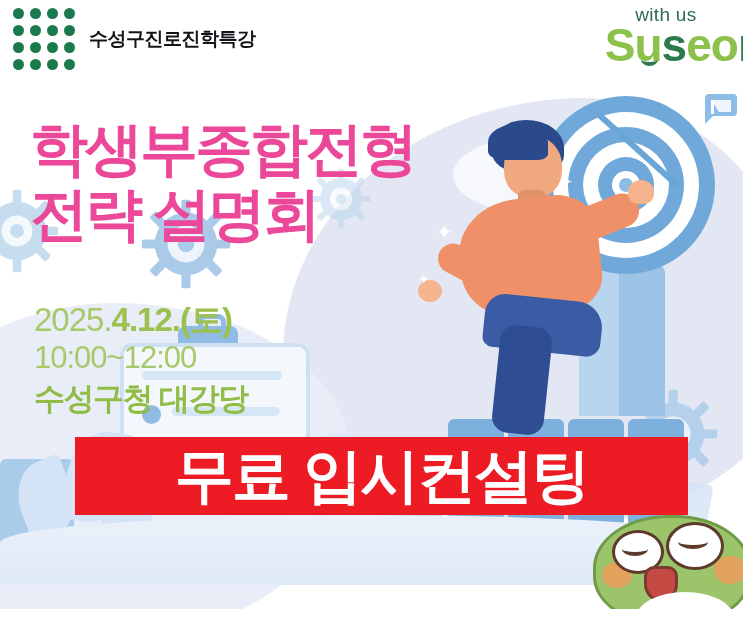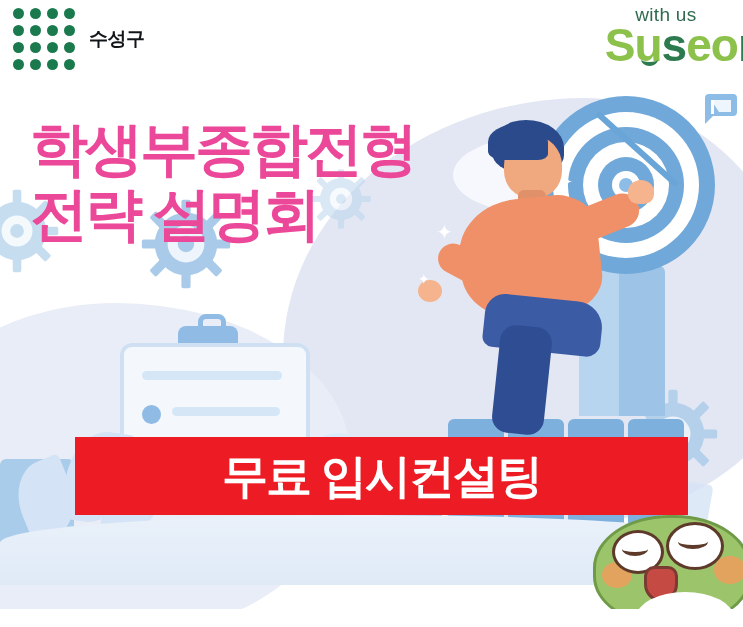--- a/index.html
+++ b/index.html
@@ -275,21 +275,21 @@
     font-size:31px;color:#8fbd45;font-weight:bold;letter-spacing:-1.5px;
     margin-top:6px;
   }
 
   .banner{
     position:absolute;left:75px;top:437px;width:613px;height:78px;
     background:#ed1c24;display:flex;align-items:center;justify-content:center;
     z-index:35;
   }
   .banner span{
-    color:#ffffff;font-weight:bold;font-size:46px;letter-spacing:-2px;
+    color:#ffffff;font-weight:bold;font-size:59px;letter-spacing:-2px;
     white-space:nowrap;line-height:1;
   }
 
   .bottom-strip{
     position:absolute;left:0;bottom:0;width:743px;height:18px;
     background:#ffffff;z-index:45;
   }
 </style>
 </head>
 <body>
@@ -470,37 +470,45 @@
           <i></i>
           <i></i>
           <i></i>
         <i></i>
           <i></i>
           <i></i>
           <i></i>
       </div>
       <div class="logo-left-text">
         <span>수성구</span>
+        <span>진로진학특강</span>
       </div>
     </div>
 
     <div class="logo-right">
       <div class="with-us">with us</div>
       <div class="brand">
         <span class="lt">S</span><span class="lt">u</span><span class="dk">s</span><span class="lt">e</span><span class="lt">o</span><span class="dk">n</span>
         <div class="smile"></div>
       </div>
     </div>
   </div>
 
   <div class="copy">
     <div class="title">
       <span>학생부종합전형</span>
       <span class="l2">전략 설명회</span>
     </div>
 
+    <div class="date-wrap">
+      <div class="date-line">
+        <span class="date-year">2025.</span><span class="date-day">4.12.(토)</span>
+      </div>
+      <div class="time-line">10:00~12:00</div>
+      <div class="venue">수성구청 대강당</div>
+    </div>
   </div>
 
   <div class="banner">
     <span>무료 입시컨설팅</span>
   </div>
 
 </div>
 
 </body></html>

